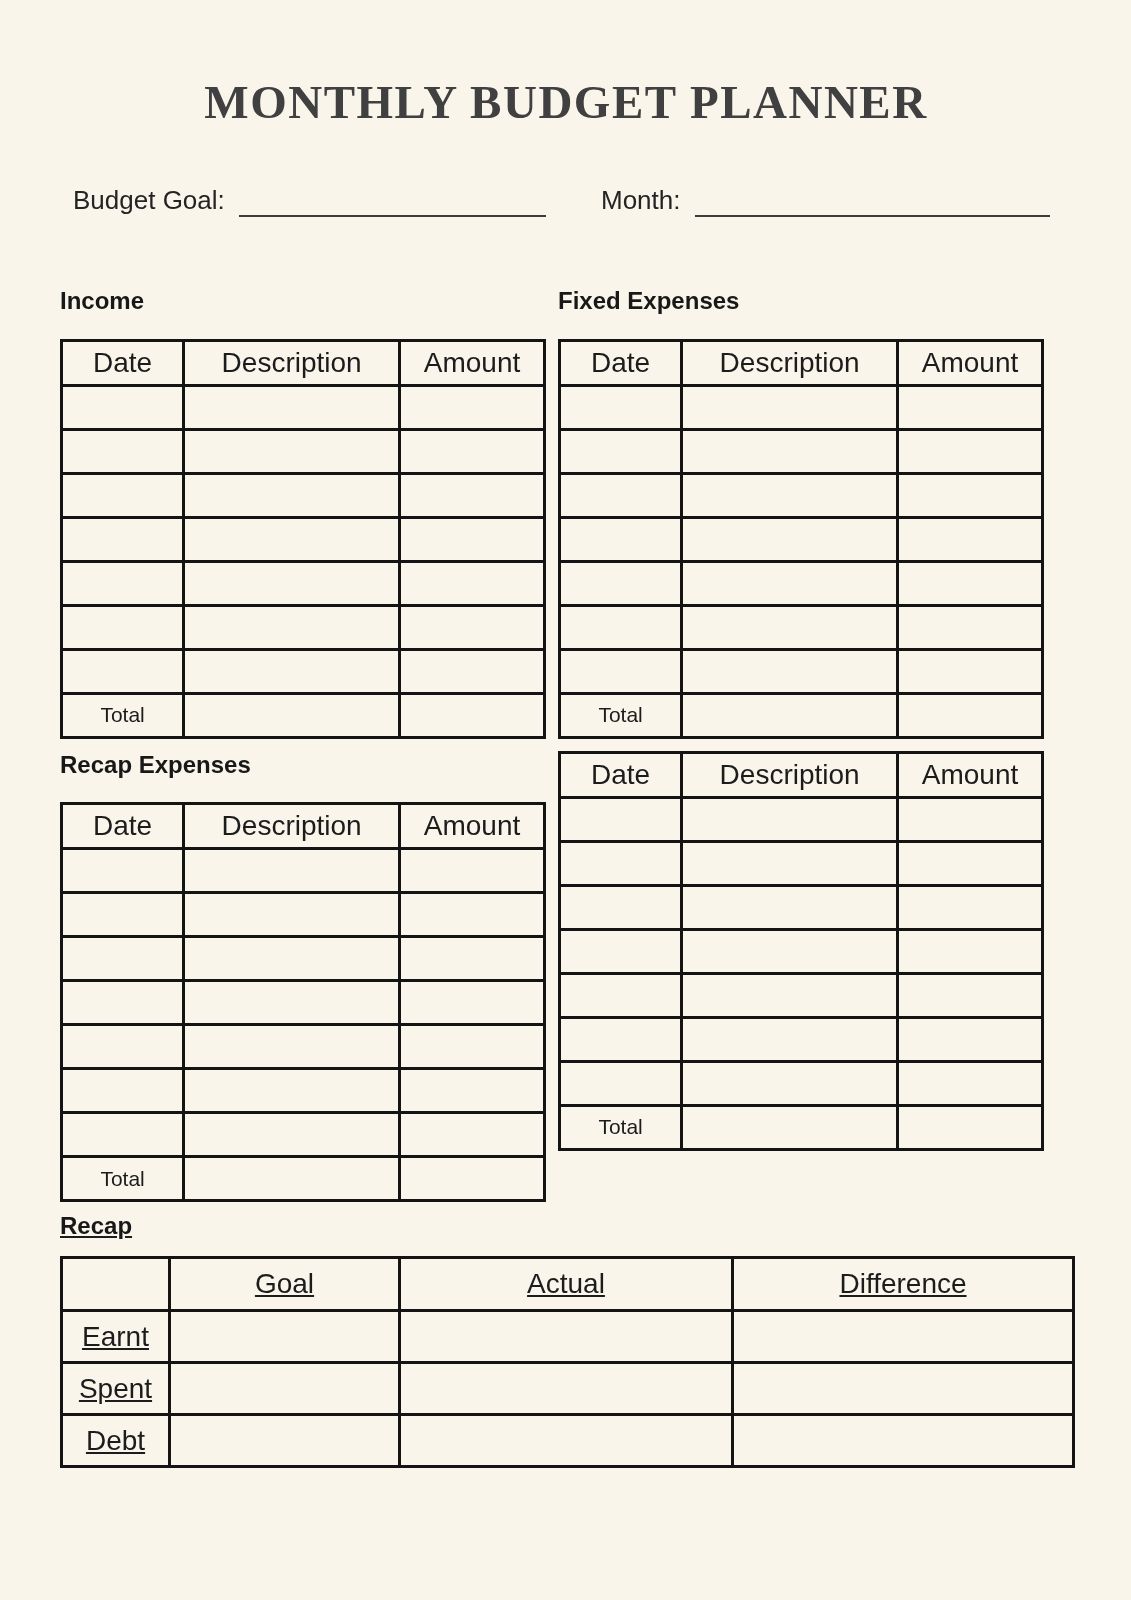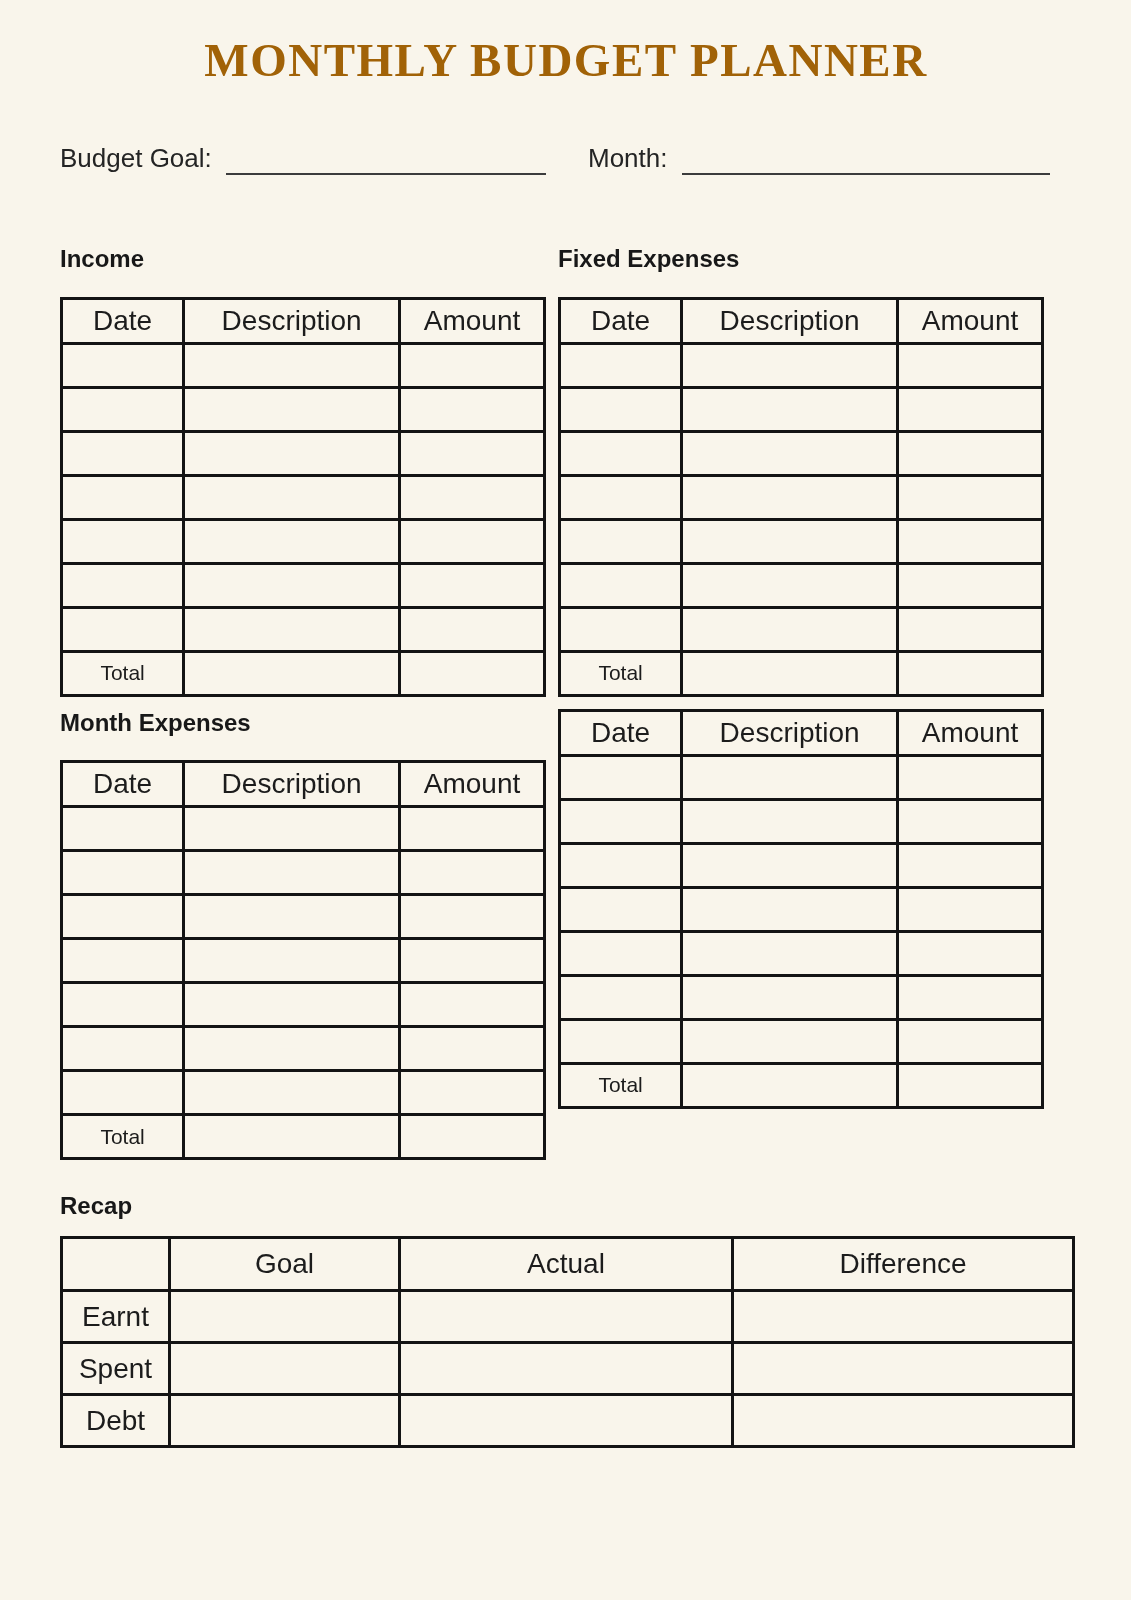--- a/index.html
+++ b/index.html
@@ -13,44 +13,45 @@
   body{
     width:1131px;height:1600px;
     background:var(--bg);
     color:var(--text);
     font-family:"Liberation Sans","DejaVu Sans",sans-serif;
     overflow:hidden;
   }
   .page{padding:0 59px 0 60px;}
   
   .page-title{
-    padding-top:36px;
+    padding-top:78px;
     text-align:center;
     font-family:"Liberation Serif","DejaVu Serif",serif;
     font-weight:700;
     font-size:47px;
     line-height:1.05;
     letter-spacing:1.5px;
-    color:#a16207;
+    color:#404040;
     white-space:nowrap;
   }
   
   .fields-row{
     margin-top:57px;
     display:grid;
     grid-template-columns:486px 486px;
     column-gap:40px;
   }
   .field{display:flex;align-items:flex-end;}
   .field-label{
     font-size:26px;
     line-height:1.25;
     color:#242424;
     white-space:nowrap;
     padding-right:14px;
+    margin-left:13px;
   }
   .field-line{
     flex:1;
     border-bottom:2px solid var(--line);
     height:30px;
   }
   .field-month{padding-left:2px;justify-content:center;}
   .field-month .field-line{margin-right:22px;}
   
   .tables-grid{
@@ -85,21 +86,21 @@
   }
   .budget-table td{height:44px;}
   .budget-table .col-date{width:25.3%;}
   .budget-table .col-desc{width:44.7%;}
   .budget-table .col-amt{width:30%;}
   .total-label-cell{
     font-size:21px;
     font-weight:400;
   }
   
-  .recap-section{margin-top:32px;}
+  .recap-section{margin-top:10px;text-decoration:underline;}
   .recap-section .section-title{margin-bottom:15px;}
   .recap-table th,.recap-table td{font-size:28px;}
   .recap-table thead th{height:53px;}
   .recap-table tbody th,.recap-table tbody td{height:52px;}
   .recap-col-label{width:108px;}
   .recap-col-goal{width:230px;}
   .recap-col-actual{width:333px;}
   .recap-col-diff{width:341px;}
 </style>
 </head>
@@ -226,21 +227,21 @@
             <tr class="total-row">
             <td class="total-label-cell">Total</td>
             <td></td>
             <td></td>
           </tr>
         </tbody>
       </table>
     </section>
 
     <section class="budget-section">
-      <h2 class="section-title">Month Expenses</h2>
+      <h2 class="section-title">Recap Expenses</h2>
       <table class="budget-table">
         <thead>
           <tr>
             <th class="col-date">Date</th>
             <th class="col-desc">Description</th>
             <th class="col-amt">Amount</th>
           </tr>
         </thead>
         <tbody>
           <tr>

